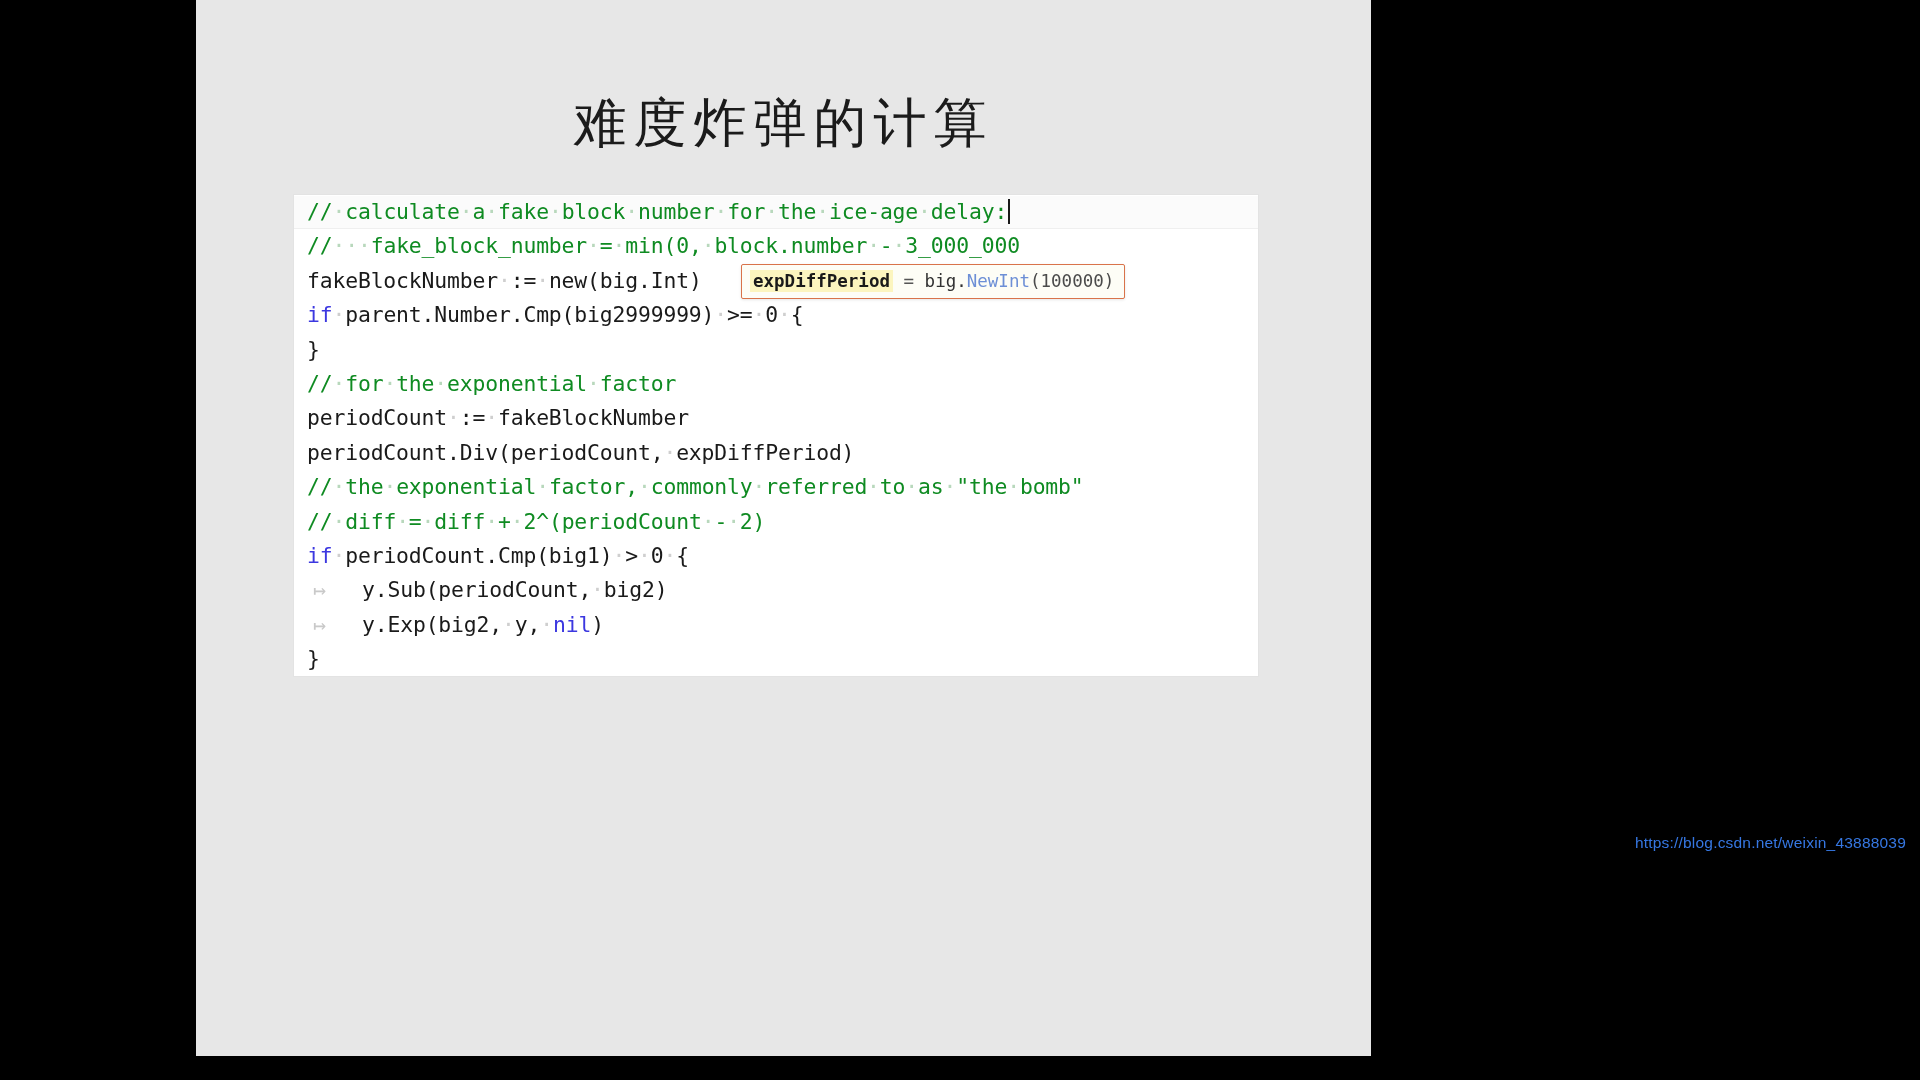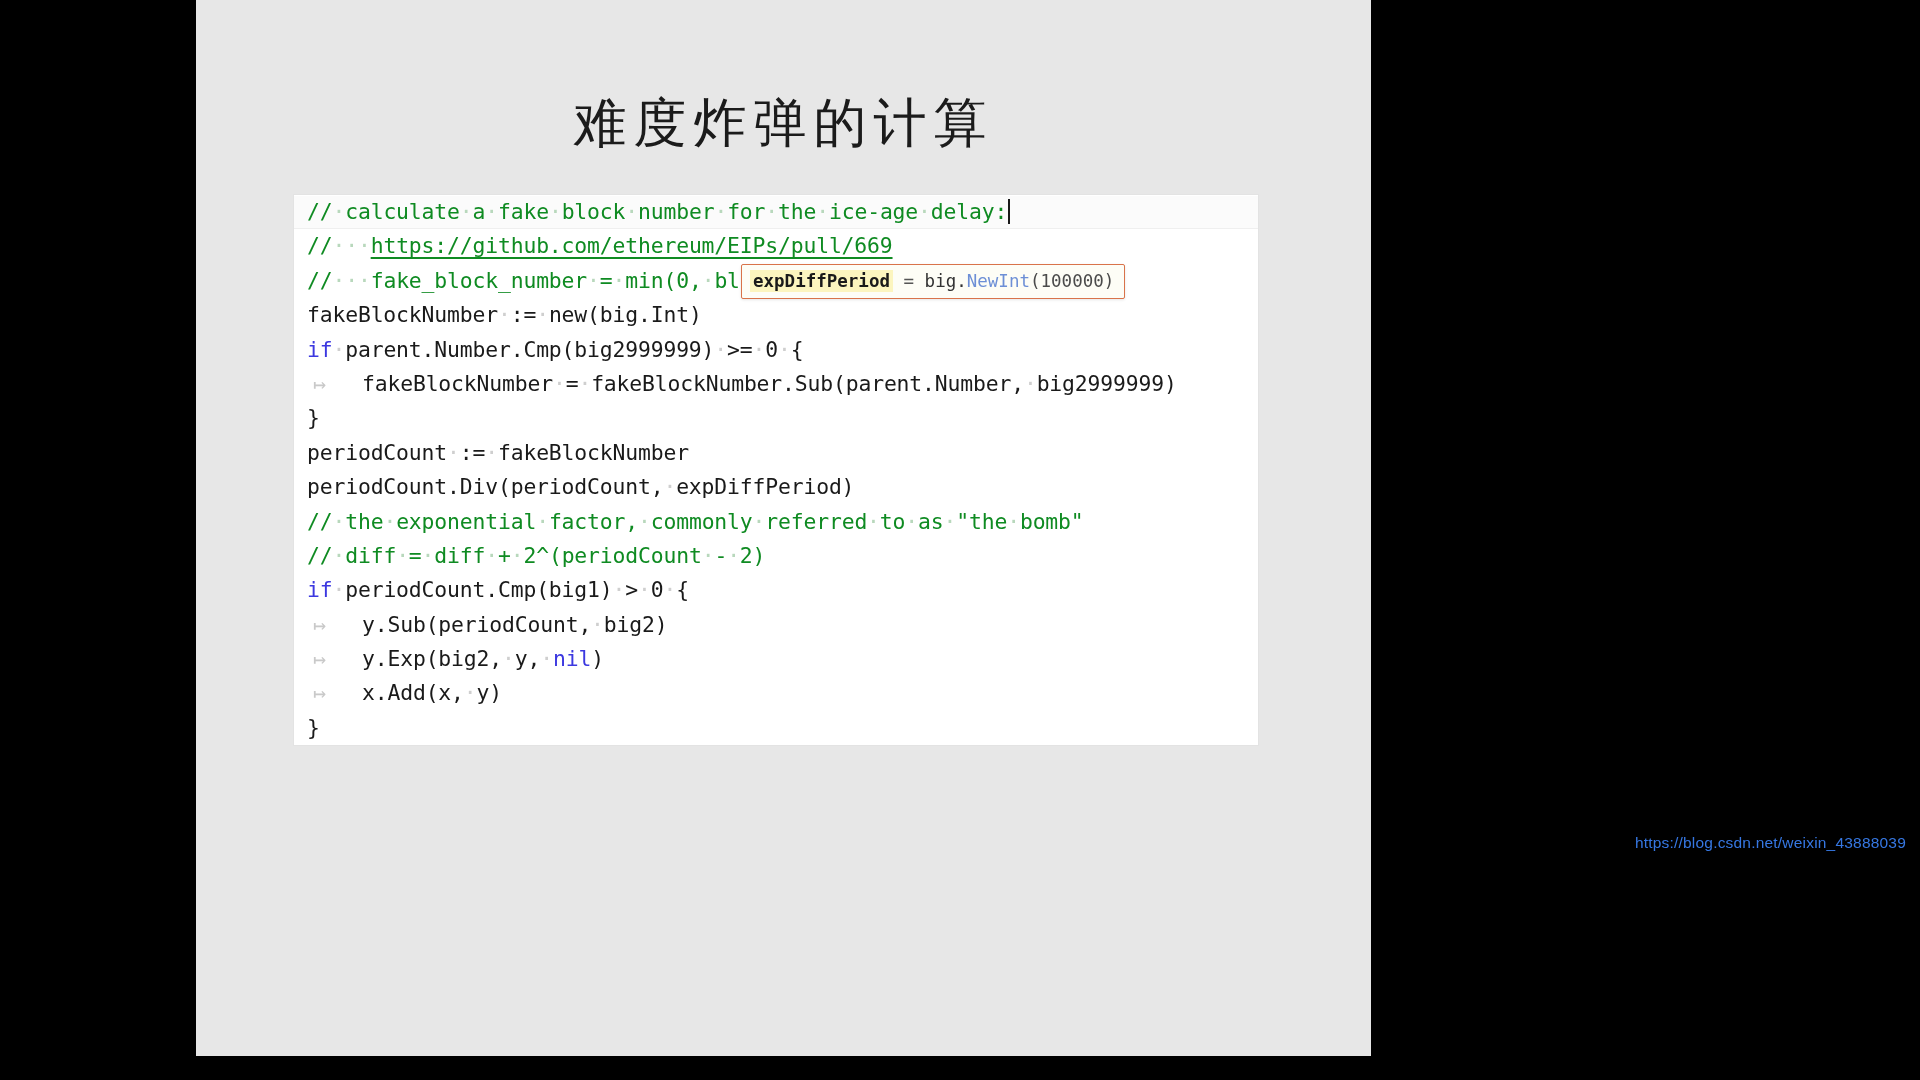--- a/index.html
+++ b/index.html
@@ -158,34 +158,32 @@
 <body>
 
 <div id="stage">
 
   <div id="slide">
 
     <div id="title">难度炸弹的计算</div>
 
     <div id="code-panel">
         <div class="code-line current"><span class="tok-com">//</span><span class="ws-com">·</span><span class="tok-com">calculate</span><span class="ws-com">·</span><span class="tok-com">a</span><span class="ws-com">·</span><span class="tok-com">fake</span><span class="ws-com">·</span><span class="tok-com">block</span><span class="ws-com">·</span><span class="tok-com">number</span><span class="ws-com">·</span><span class="tok-com">for</span><span class="ws-com">·</span><span class="tok-com">the</span><span class="ws-com">·</span><span class="tok-com">ice-age</span><span class="ws-com">·</span><span class="tok-com">delay:</span><span class="caret"></span></div>
-        <div class="code-line"><span class="tok-com">//</span><span class="ws-com">·</span><span class="ws-com">·</span><span class="ws-com">·</span><span class="tok-com link-u">https://github.com/ethereum/EIPs/pull/669</span></div>
         <div class="code-line"><span class="tok-com">//</span><span class="ws-com">·</span><span class="ws-com">·</span><span class="ws-com">·</span><span class="tok-com">fake_block_number</span><span class="ws-com">·</span><span class="tok-com">=</span><span class="ws-com">·</span><span class="tok-com">min(0,</span><span class="ws-com">·</span><span class="tok-com">block.number</span><span class="ws-com">·</span><span class="tok-com">-</span><span class="ws-com">·</span><span class="tok-com">3_000_000</span></div>
         <div class="code-line"><span class="tok-id">fakeBlockNumber</span><span class="ws">·</span><span class="tok-op">:=</span><span class="ws">·</span><span class="tok-id">new(big.Int)</span></div>
         <div class="code-line"><span class="tok-kw">if</span><span class="ws">·</span><span class="tok-id">parent.Number.Cmp(big2999999)</span><span class="ws">·</span><span class="tok-op">&gt;=</span><span class="ws">·</span><span class="tok-num">0</span><span class="ws">·</span><span class="tok-op">{</span></div>
-        <div class="code-line"><span class="tabmark">↦</span><span class="tok-id">fakeBlockNumber</span><span class="ws">·</span><span class="tok-op">=</span><span class="ws">·</span><span class="tok-id">fakeBlockNumber.Sub(parent.Number,</span><span class="ws">·</span><span class="tok-id">big2999999)</span></div>
         <div class="code-line"><span class="tok-op">}</span></div>
+        <div class="code-line"><span class="tok-com">//</span><span class="ws-com">·</span><span class="tok-com">for</span><span class="ws-com">·</span><span class="tok-com">the</span><span class="ws-com">·</span><span class="tok-com">exponential</span><span class="ws-com">·</span><span class="tok-com">factor</span></div>
         <div class="code-line"><span class="tok-id">periodCount</span><span class="ws">·</span><span class="tok-op">:=</span><span class="ws">·</span><span class="tok-id">fakeBlockNumber</span></div>
         <div class="code-line"><span class="tok-id">periodCount.Div(periodCount,</span><span class="ws">·</span><span class="tok-id">expDiffPeriod)</span></div>
         <div class="code-line"><span class="tok-com">//</span><span class="ws-com">·</span><span class="tok-com">the</span><span class="ws-com">·</span><span class="tok-com">exponential</span><span class="ws-com">·</span><span class="tok-com">factor,</span><span class="ws-com">·</span><span class="tok-com">commonly</span><span class="ws-com">·</span><span class="tok-com">referred</span><span class="ws-com">·</span><span class="tok-com">to</span><span class="ws-com">·</span><span class="tok-com">as</span><span class="ws-com">·</span><span class="tok-com">"the</span><span class="ws-com">·</span><span class="tok-com">bomb"</span></div>
         <div class="code-line"><span class="tok-com">//</span><span class="ws-com">·</span><span class="tok-com">diff</span><span class="ws-com">·</span><span class="tok-com">=</span><span class="ws-com">·</span><span class="tok-com">diff</span><span class="ws-com">·</span><span class="tok-com">+</span><span class="ws-com">·</span><span class="tok-com">2^(periodCount</span><span class="ws-com">·</span><span class="tok-com">-</span><span class="ws-com">·</span><span class="tok-com">2)</span></div>
         <div class="code-line"><span class="tok-kw">if</span><span class="ws">·</span><span class="tok-id">periodCount.Cmp(big1)</span><span class="ws">·</span><span class="tok-op">&gt;</span><span class="ws">·</span><span class="tok-num">0</span><span class="ws">·</span><span class="tok-op">{</span></div>
         <div class="code-line"><span class="tabmark">↦</span><span class="tok-id">y.Sub(periodCount,</span><span class="ws">·</span><span class="tok-id">big2)</span></div>
         <div class="code-line"><span class="tabmark">↦</span><span class="tok-id">y.Exp(big2,</span><span class="ws">·</span><span class="tok-id">y,</span><span class="ws">·</span><span class="tok-kw">nil</span><span class="tok-op">)</span></div>
-        <div class="code-line"><span class="tabmark">↦</span><span class="tok-id">x.Add(x,</span><span class="ws">·</span><span class="tok-id">y)</span></div>
         <div class="code-line"><span class="tok-op">}</span></div>
       </div>
 
     <div id="tooltip">
       <span class="hl">expDiffPeriod</span><span class="eq">&nbsp;</span><span class="eq">=</span><span>&nbsp;</span><span class="pkg">big.</span><span class="fn">NewInt</span><span class="num">(</span><span class="num">100000</span><span class="num">)</span>
     </div>
 
   </div>
 
   <div id="watermark">https://blog.csdn.net/weixin_43888039</div>

